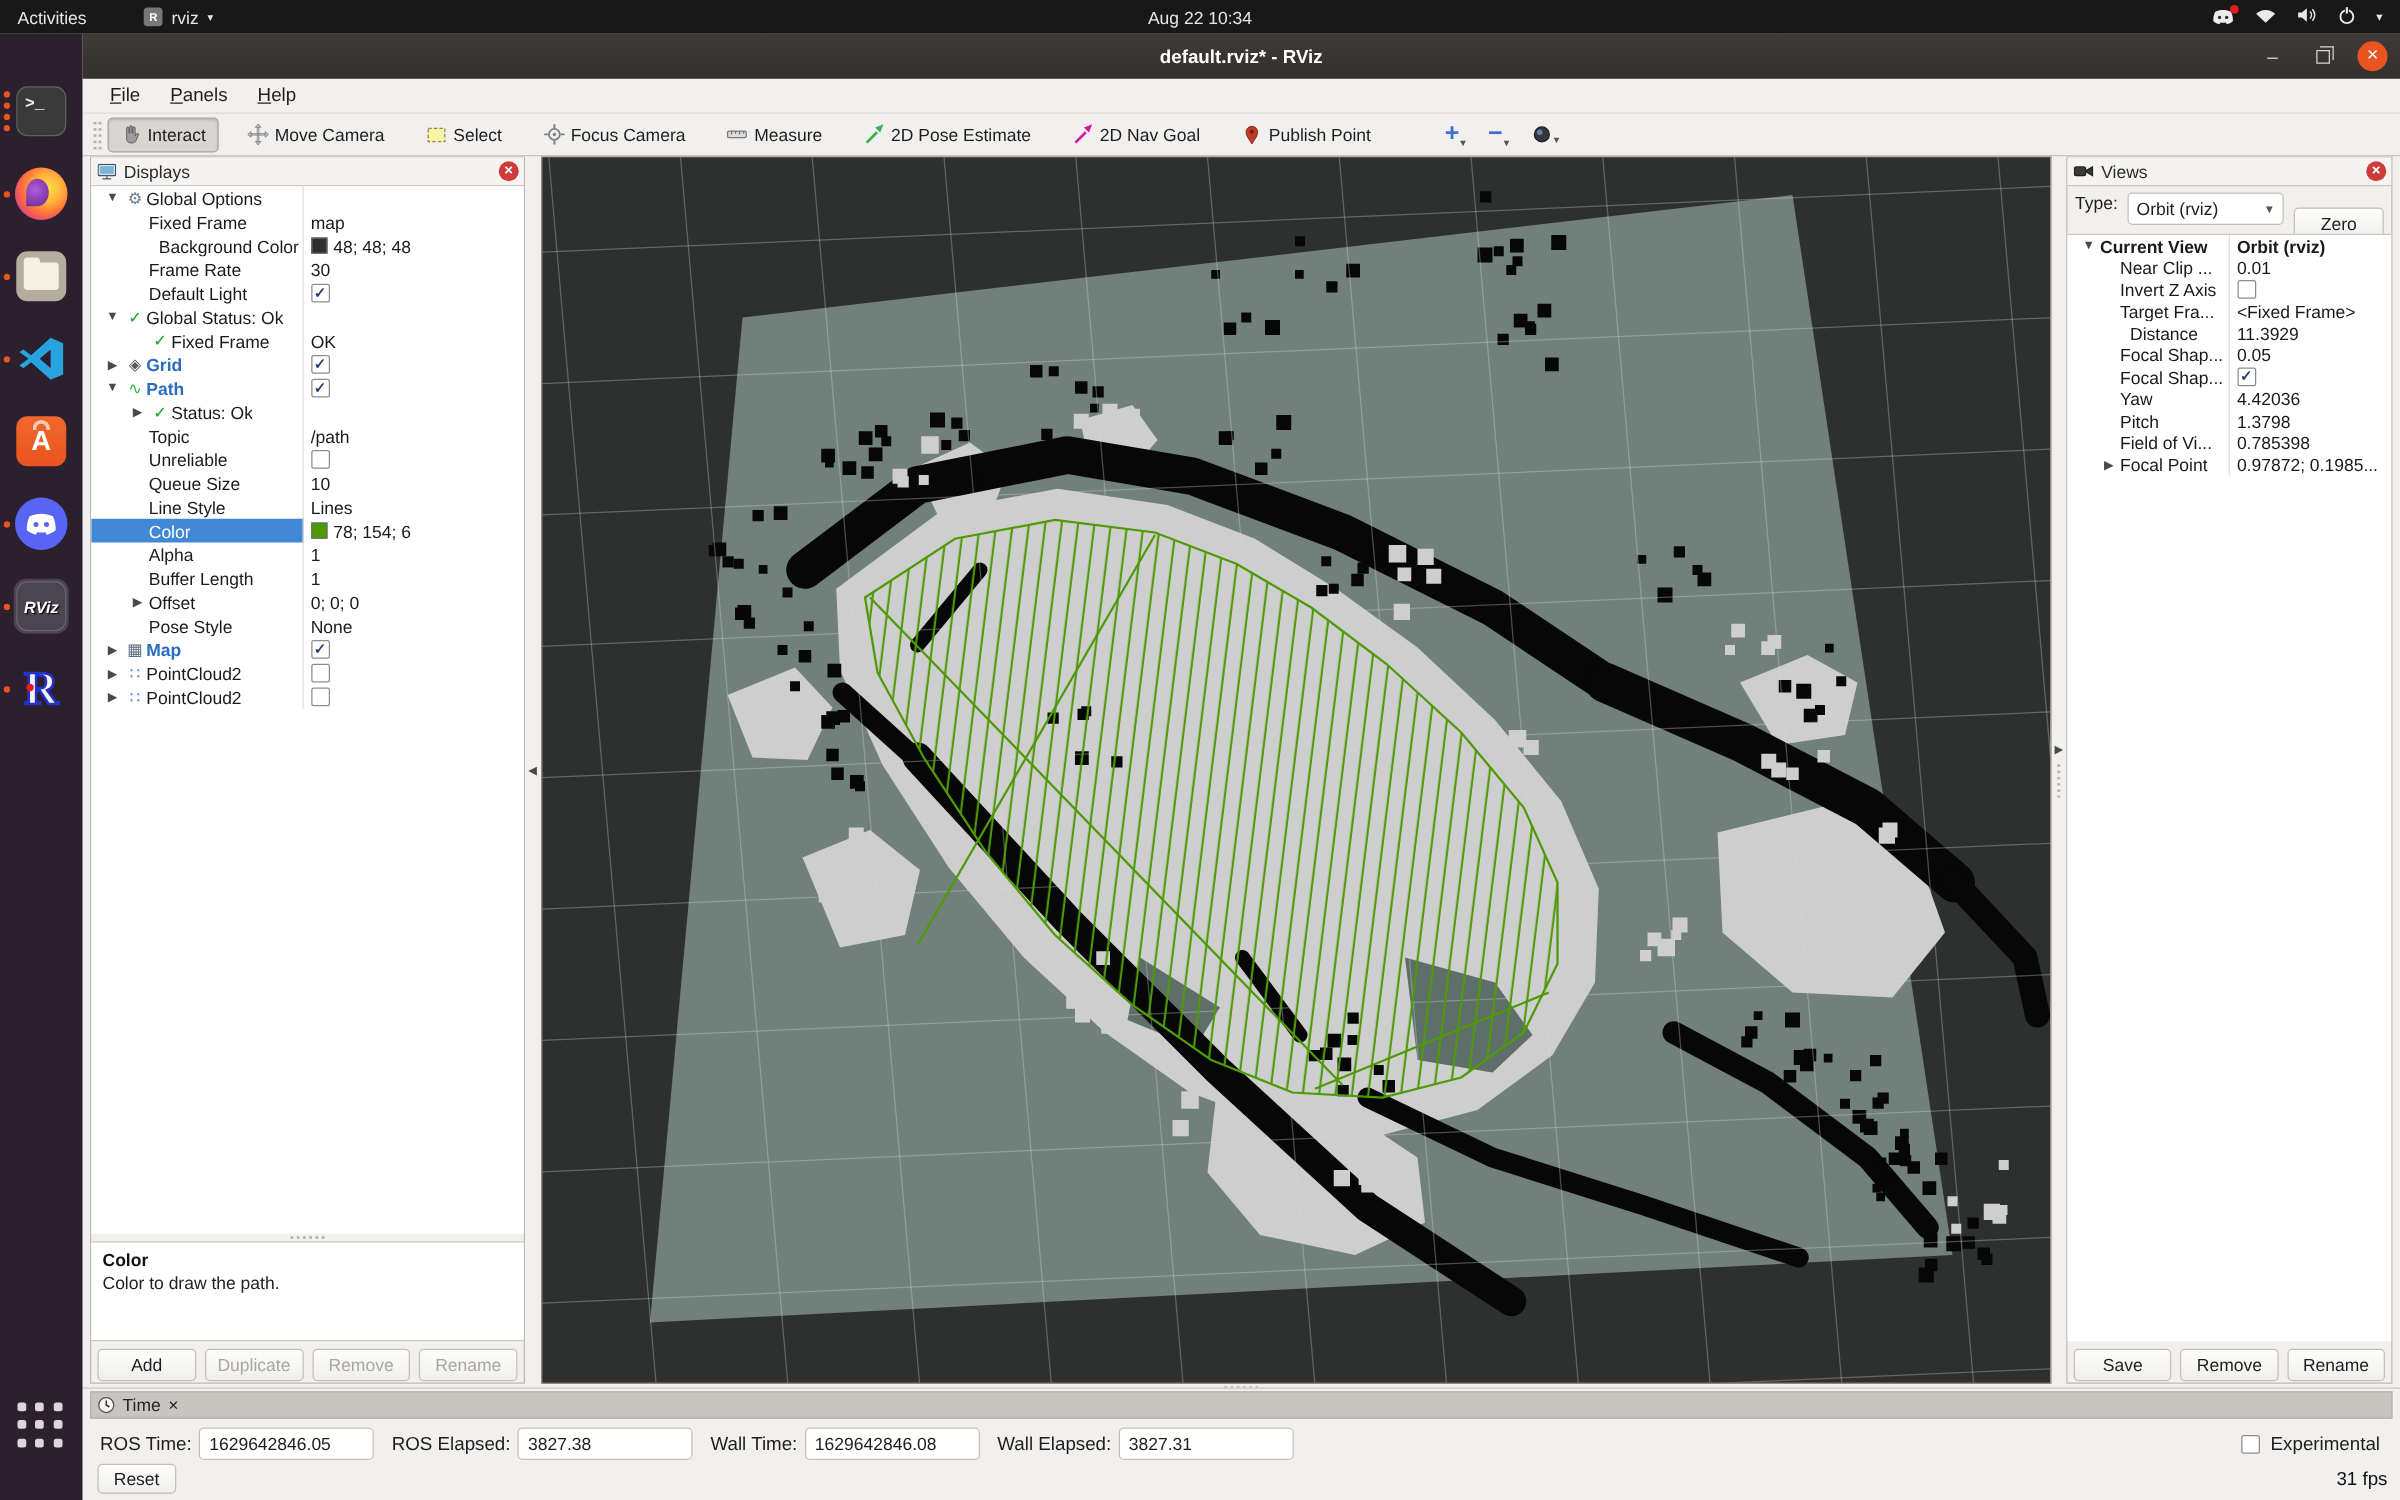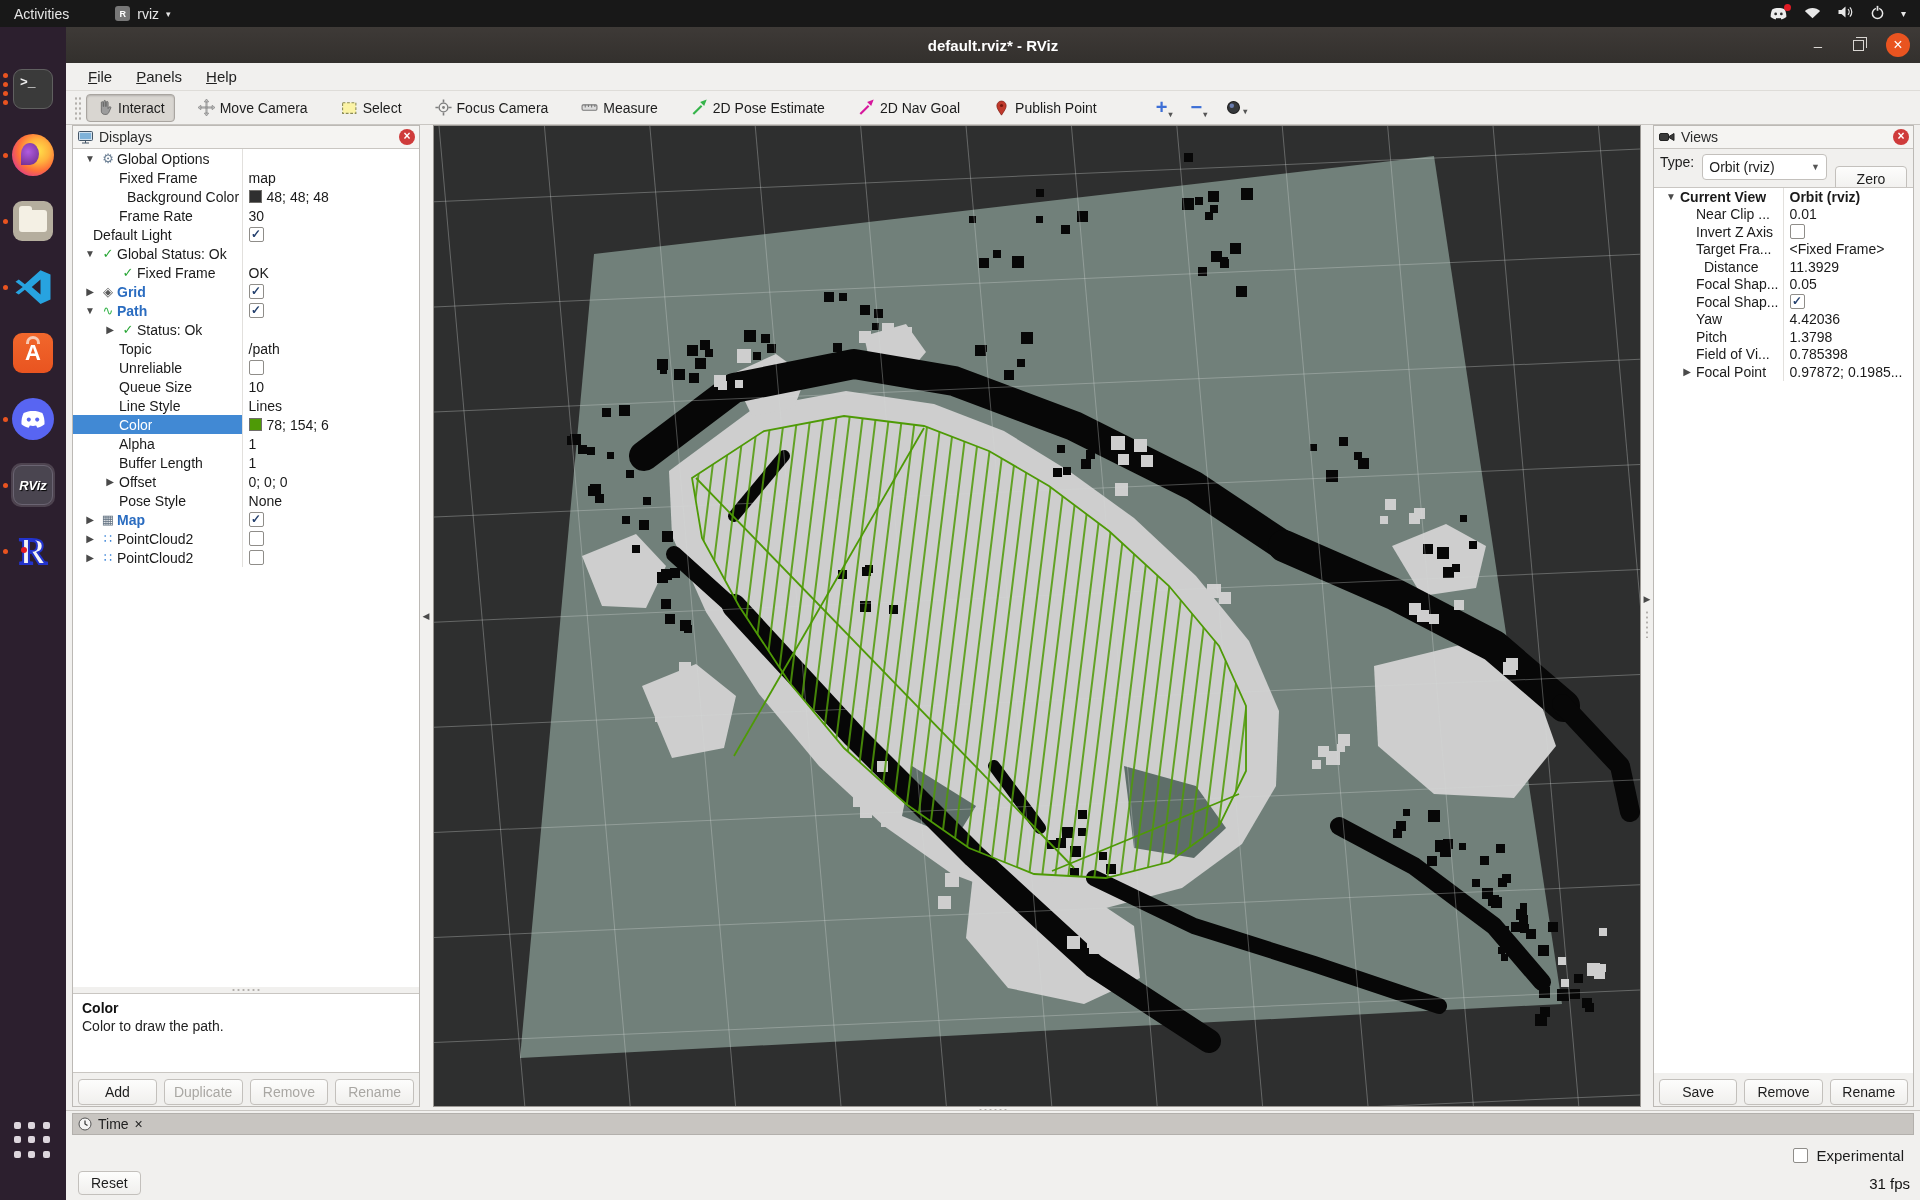--- a/index.html
+++ b/index.html
@@ -144,20 +144,23 @@
 
 <div id="topbar">
   <div class="tb-item">
     <span>Activities</span>
   </div>
   <div class="tb-item" style="margin-left:18px;">
     <span class="appmini">R</span>
     <span>rviz</span>
     <span style="font-size:9px;">▾</span>
   </div>
+  <div class="clock">
+    <span>Aug 22  10:34</span>
+  </div>
   <div class="tray">
     <span style="position:relative;display:flex;">
       <svg width="19" height="15" viewBox="0 0 18 14">
           <path d="M3 3.2C4.8 2.2 6.8 1.8 9 1.8s4.2.4 6 1.4c1 2.2 1.6 4.6 1.4 7.2-1.4 1.2-3 1.9-4.6 2.2l-.8-1.4c-.6.2-1.3.3-2 .3s-1.4-.1-2-.3l-.8 1.4c-1.6-.3-3.2-1-4.6-2.2C1.4 7.8 2 5.4 3 3.2z" fill="#ececec"></path>
           <circle cx="6.3" cy="7.4" r="1.3" fill="#2b2b2b"></circle>
           <circle cx="11.7" cy="7.4" r="1.3" fill="#2b2b2b"></circle>
         </svg>
       <i class="badge"></i>
     </span>
     <span>
@@ -424,21 +427,21 @@
       </div>
       <div class="trow" style="height: 19px;">
         <div class="tname" style="width: 49%; padding-left: 46px;">
           <span class="tlabel">Frame Rate</span>
         </div>
         <div class="tval">
           <span>30</span>
         </div>
       </div>
       <div class="trow" style="height: 19px;">
-        <div class="tname" style="width: 49%; padding-left: 20px;">
+        <div class="tname" style="width: 49%; padding-left: 46px;">
           <span class="tlabel">Default Light</span>
         </div>
         <div class="tval">
           <span class="cbx">✓</span>
         </div>
       </div>
       <div class="trow" style="height: 19px;">
         <div class="tname" style="width: 49%; padding-left: 8px;">
           <span class="exp">▼</span>
           <span class="ticon" style="color: rgb(38, 165, 51);">✓</span>
@@ -1006,20 +1009,38 @@
   </div>
 <div id="timepanel">
   <div id="timehead">
     <svg width="14" height="14" viewBox="0 0 14 14">
         <circle cx="7" cy="7" r="6" fill="#f4f4f4" stroke="#555"></circle>
         <path d="M7 3.4V7l2.5 1.6" stroke="#333" fill="none" stroke-width="1.2"></path>
       </svg>
     <span>Time</span>
     <span class="pclose" style="top:2px;">×</span>
   </div>
+  <div class="tfields" id="time-fields">
+      <div class="tfield">
+        <span>ROS Time:</span>
+        <div class="tinput">1629642846.05</div>
+      </div>
+      <div class="tfield">
+        <span>ROS Elapsed:</span>
+        <div class="tinput">3827.38</div>
+      </div>
+      <div class="tfield">
+        <span>Wall Time:</span>
+        <div class="tinput">1629642846.08</div>
+      </div>
+      <div class="tfield">
+        <span>Wall Elapsed:</span>
+        <div class="tinput">3827.31</div>
+      </div>
+    </div>
   <div id="experimental">
     <span class="cbx"></span>
     <span>Experimental</span>
   </div>
 </div>
 
 <div id="statusbar">
   <div class="qbtn">Reset</div>
   <span id="fps">31 fps</span>
 </div>

